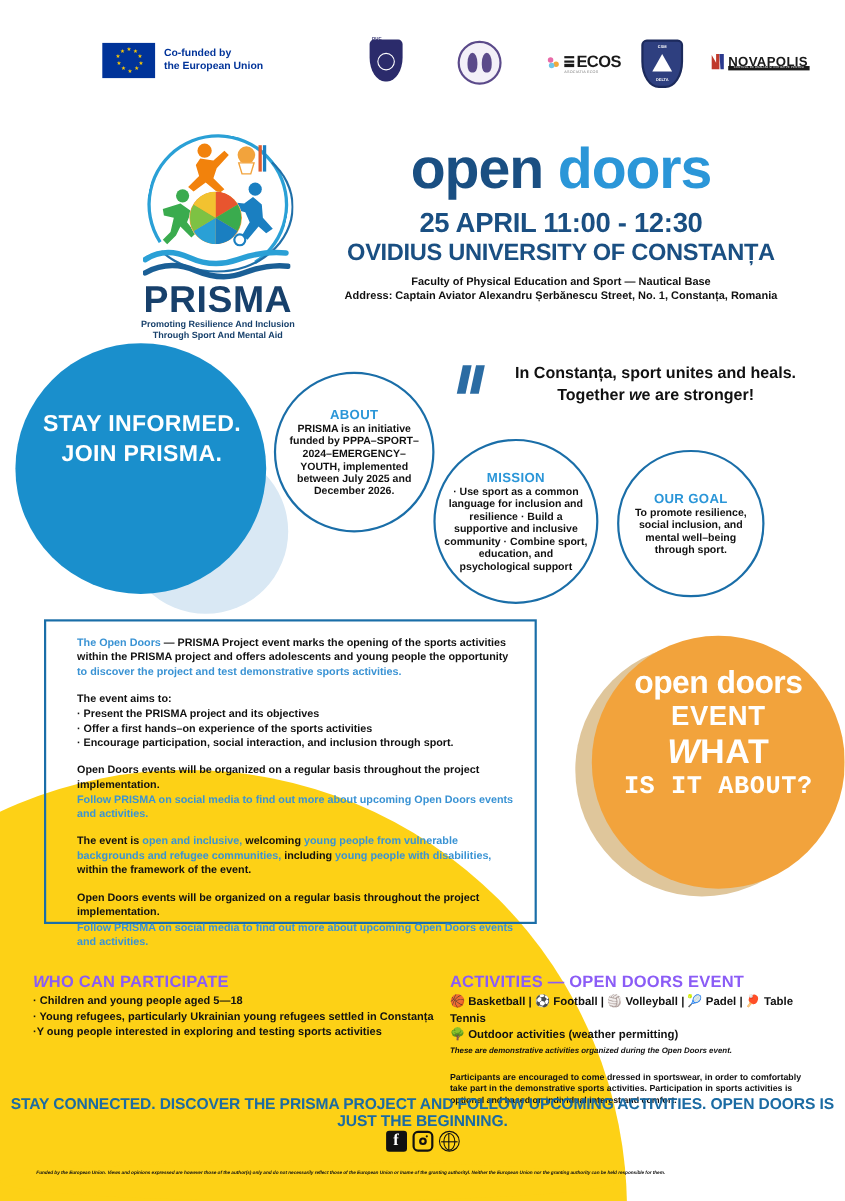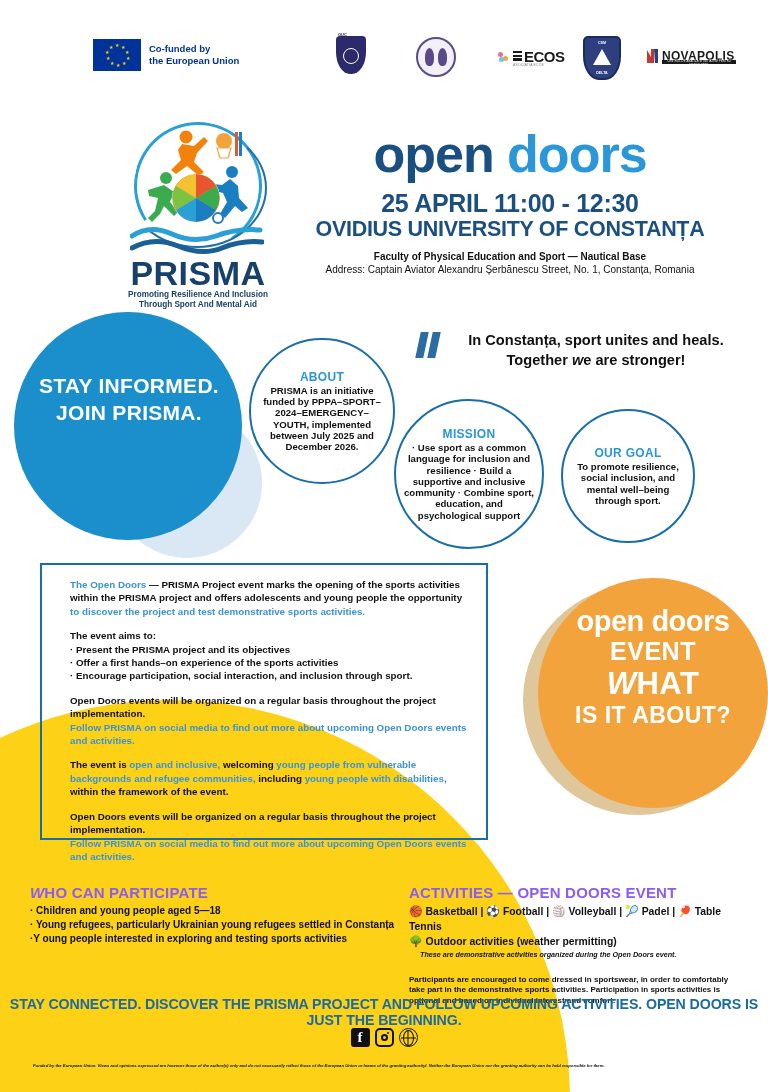--- a/index.html
+++ b/index.html
@@ -96,21 +96,21 @@
   
   #title-block{position:absolute;left:300px;top:126px;width:420px;text-align:center;}
   .od-title{font-size:52px;font-weight:bold;line-height:56px;letter-spacing:-1px;
             font-family:"Liberation Sans",sans-serif;}
   .od-open{color:#1a4f82;}
   .od-doors{color:#2b96d8;}
   .od-date{font-size:25px;color:#1a4f82;font-weight:bold;line-height:27px;margin-top:8px;
            letter-spacing:-0.3px;}
   .od-uni{font-size:21.5px;color:#1a4f82;font-weight:bold;line-height:24px;letter-spacing:-0.3px;}
   .od-fac{font-size:10px;color:#111;font-weight:bold;line-height:13px;margin-top:9px;}
-  .od-addr{font-size:10px;color:#111;font-weight:normal;line-height:13px;}
+  .od-addr{font-size:10px;color:#111;font-weight:bold;line-height:13px;}
 
   
   #join-text{position:absolute;left:24px;top:372px;width:210px;text-align:center;
              color:#fff;font-size:21px;font-weight:bold;line-height:27px;letter-spacing:0.3px;
              font-family:"Liberation Sans",sans-serif;}
 
   
   .info-circle{position:absolute;border-radius:50%;border:2px solid #1a6ea8;
                background:#fff;box-sizing:border-box;display:flex;flex-direction:column;
                align-items:center;justify-content:center;text-align:center;}
@@ -138,34 +138,34 @@
   .tb-p.tight{margin-bottom:0;}
   .bl{color:#3a93d4;}
 
   
   #orange-text{position:absolute;left:540px;top:605px;width:226px;text-align:center;color:#fff;
                font-family:"Liberation Sans",sans-serif;}
   .ot1{font-size:29px;font-weight:bold;line-height:32px;letter-spacing:-0.5px;}
   .ot2{font-size:25px;font-weight:bold;line-height:29px;letter-spacing:0.5px;}
   .ot3{font-size:31px;font-weight:bold;line-height:36px;letter-spacing:0.5px;}
   .ot3 em{font-style:italic;}
-  .ot4{font-size:23px;font-weight:bold;line-height:27px;letter-spacing:0.5px;}
+  .ot4{font-size:23px;font-weight:bold;line-height:27px;letter-spacing:0.5px;font-family:Liberation Mono, monospace;}
 
   
   #who{position:absolute;left:30px;top:884px;width:370px;}
   .sec-head{font-size:15px;font-weight:bold;color:#8b5cf6;letter-spacing:0.2px;
             margin-bottom:3px;}
   .sec-head em{font-style:italic;}
   .who-item{font-size:10px;font-weight:bold;color:#111;line-height:14.2px;}
 
   #activities{position:absolute;left:409px;top:884px;width:330px;}
   .act-line{font-size:10.4px;font-weight:bold;color:#111;line-height:15px;}
   .act-line .em{font-size:11px;}
   .act-note{font-size:7.2px;font-style:italic;font-weight:bold;color:#111;line-height:9.5px;
-            margin-top:1px;margin-left:11px;}
+            margin-top:1px;}
   .act-body{font-size:8px;font-weight:bold;color:#111;line-height:10.6px;margin-top:15px;}
 
   #cta{position:absolute;left:0;top:996px;width:768px;text-align:center;
        font-size:14.2px;font-weight:bold;color:#1b6ba3;letter-spacing:-0.1px;}
 
   #social{position:absolute;left:0;top:1028px;width:768px;display:flex;justify-content:center;
           gap:5px;align-items:center;}
   .soc{width:19px;height:19px;position:relative;}
   .fb{background:#111;border-radius:3px;color:#fff;font-size:15px;font-weight:bold;
       text-align:center;line-height:19px;font-family:"Liberation Serif",serif;}

